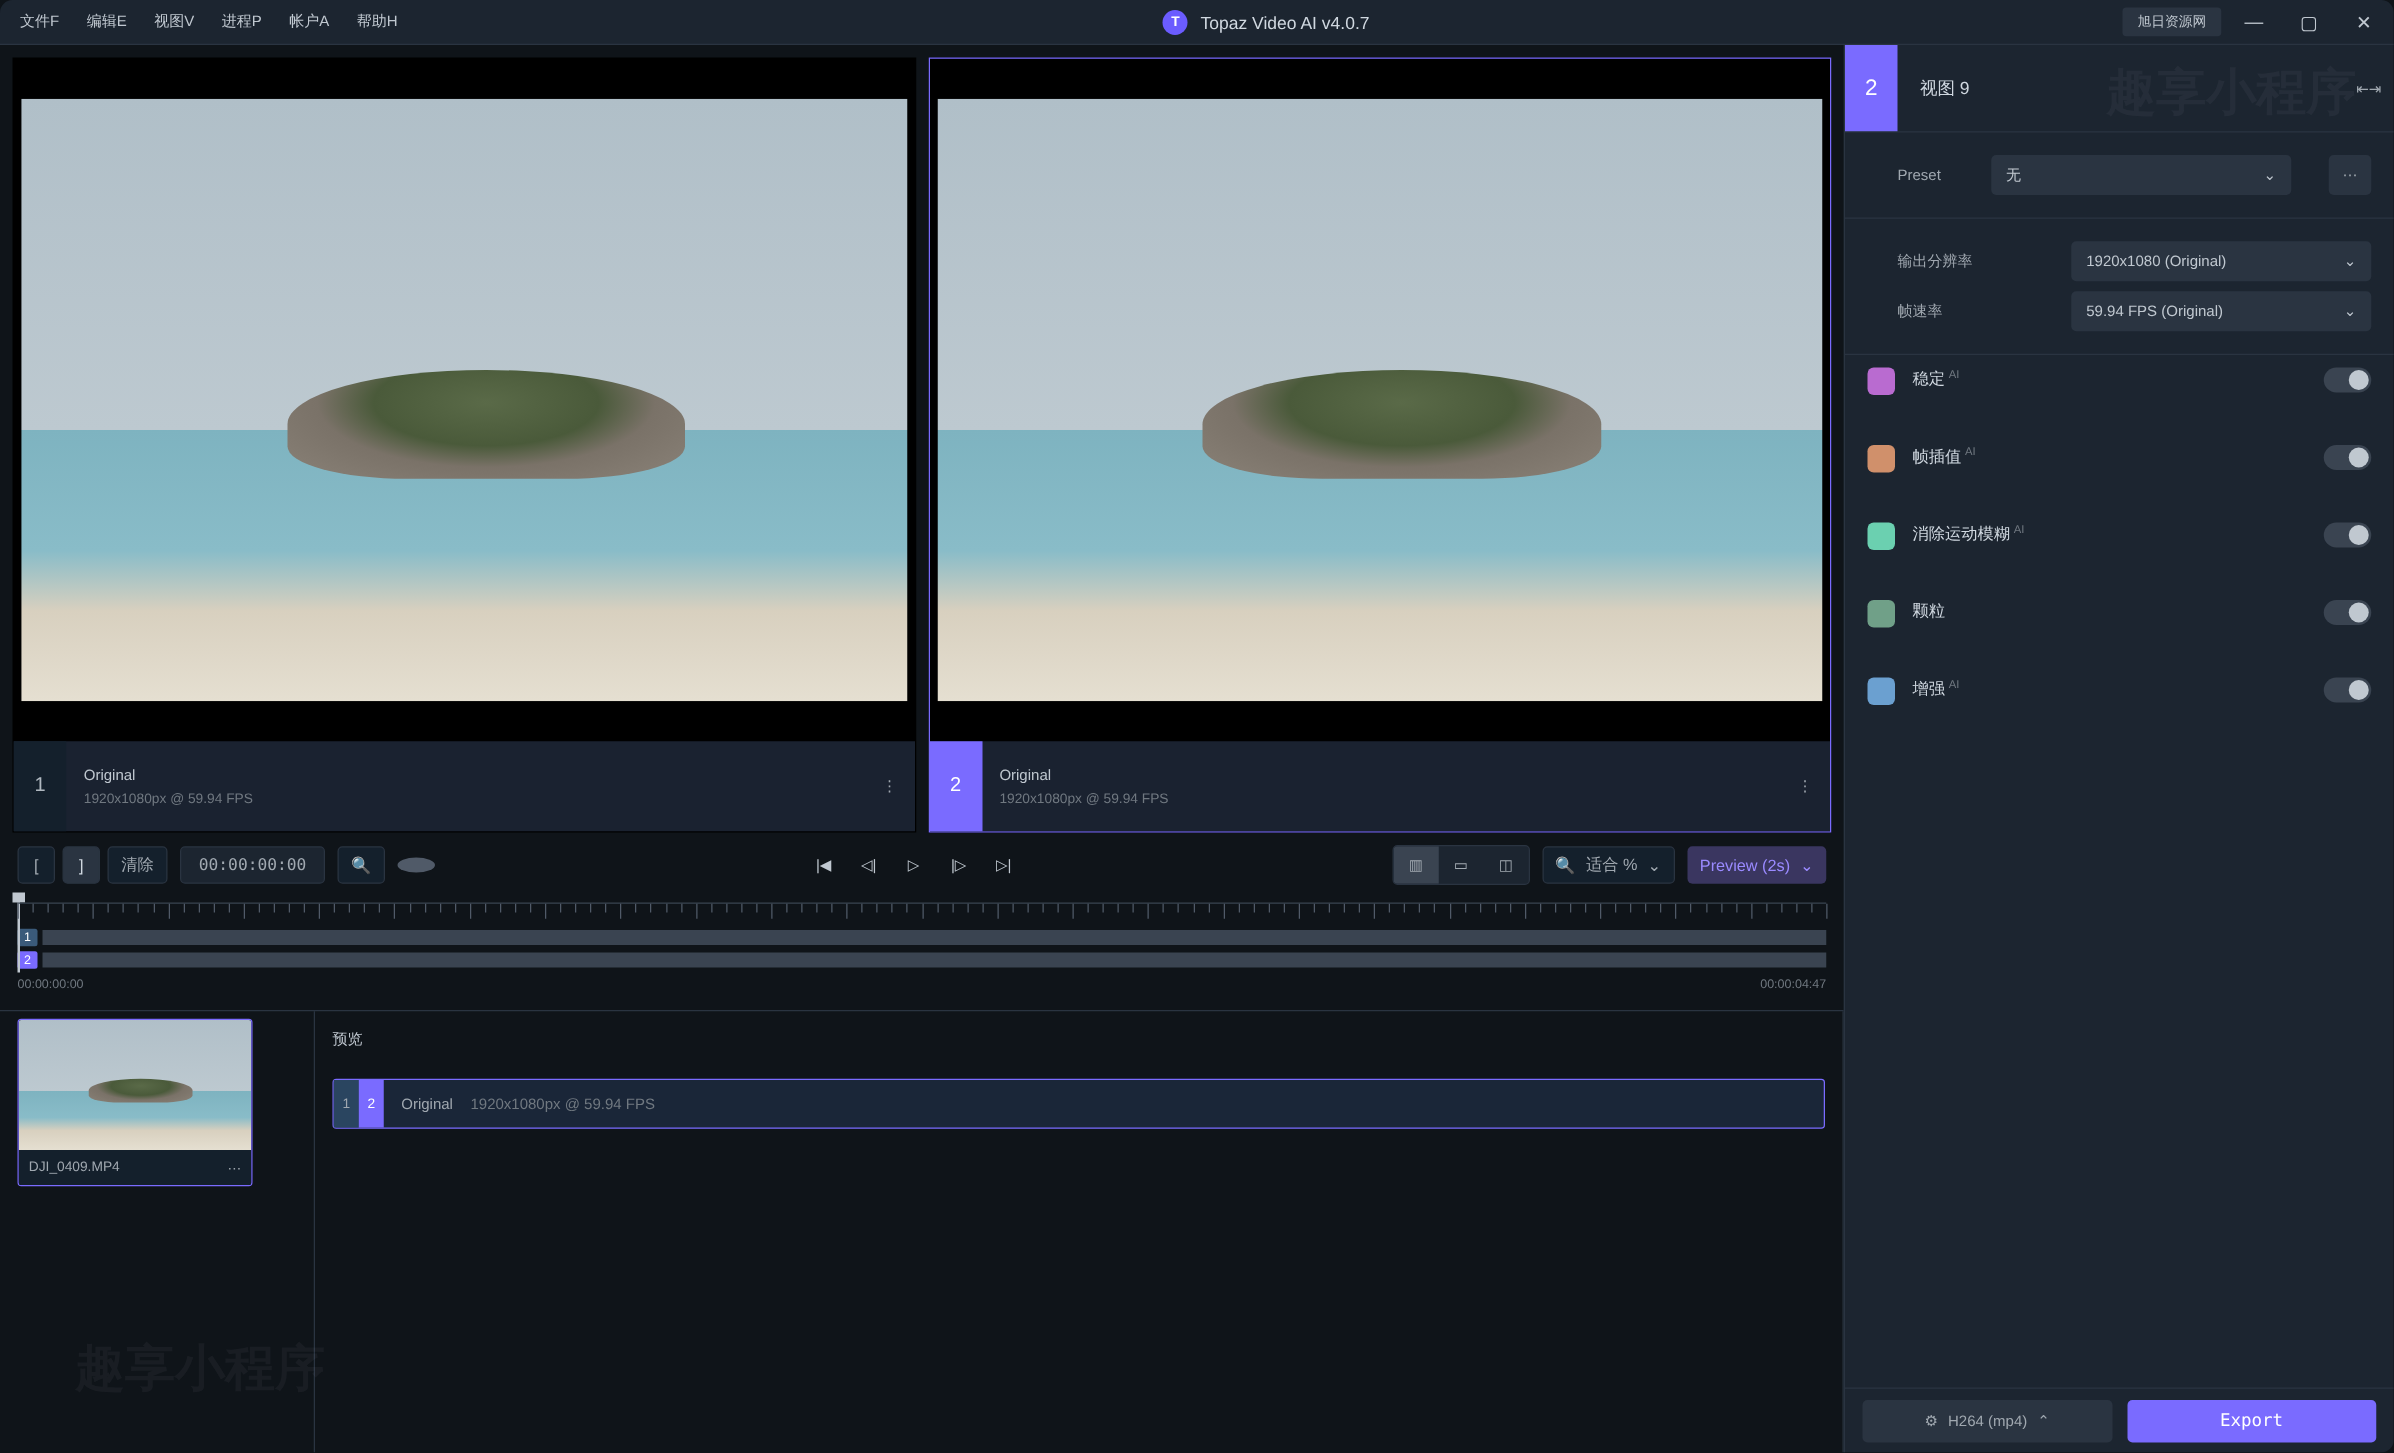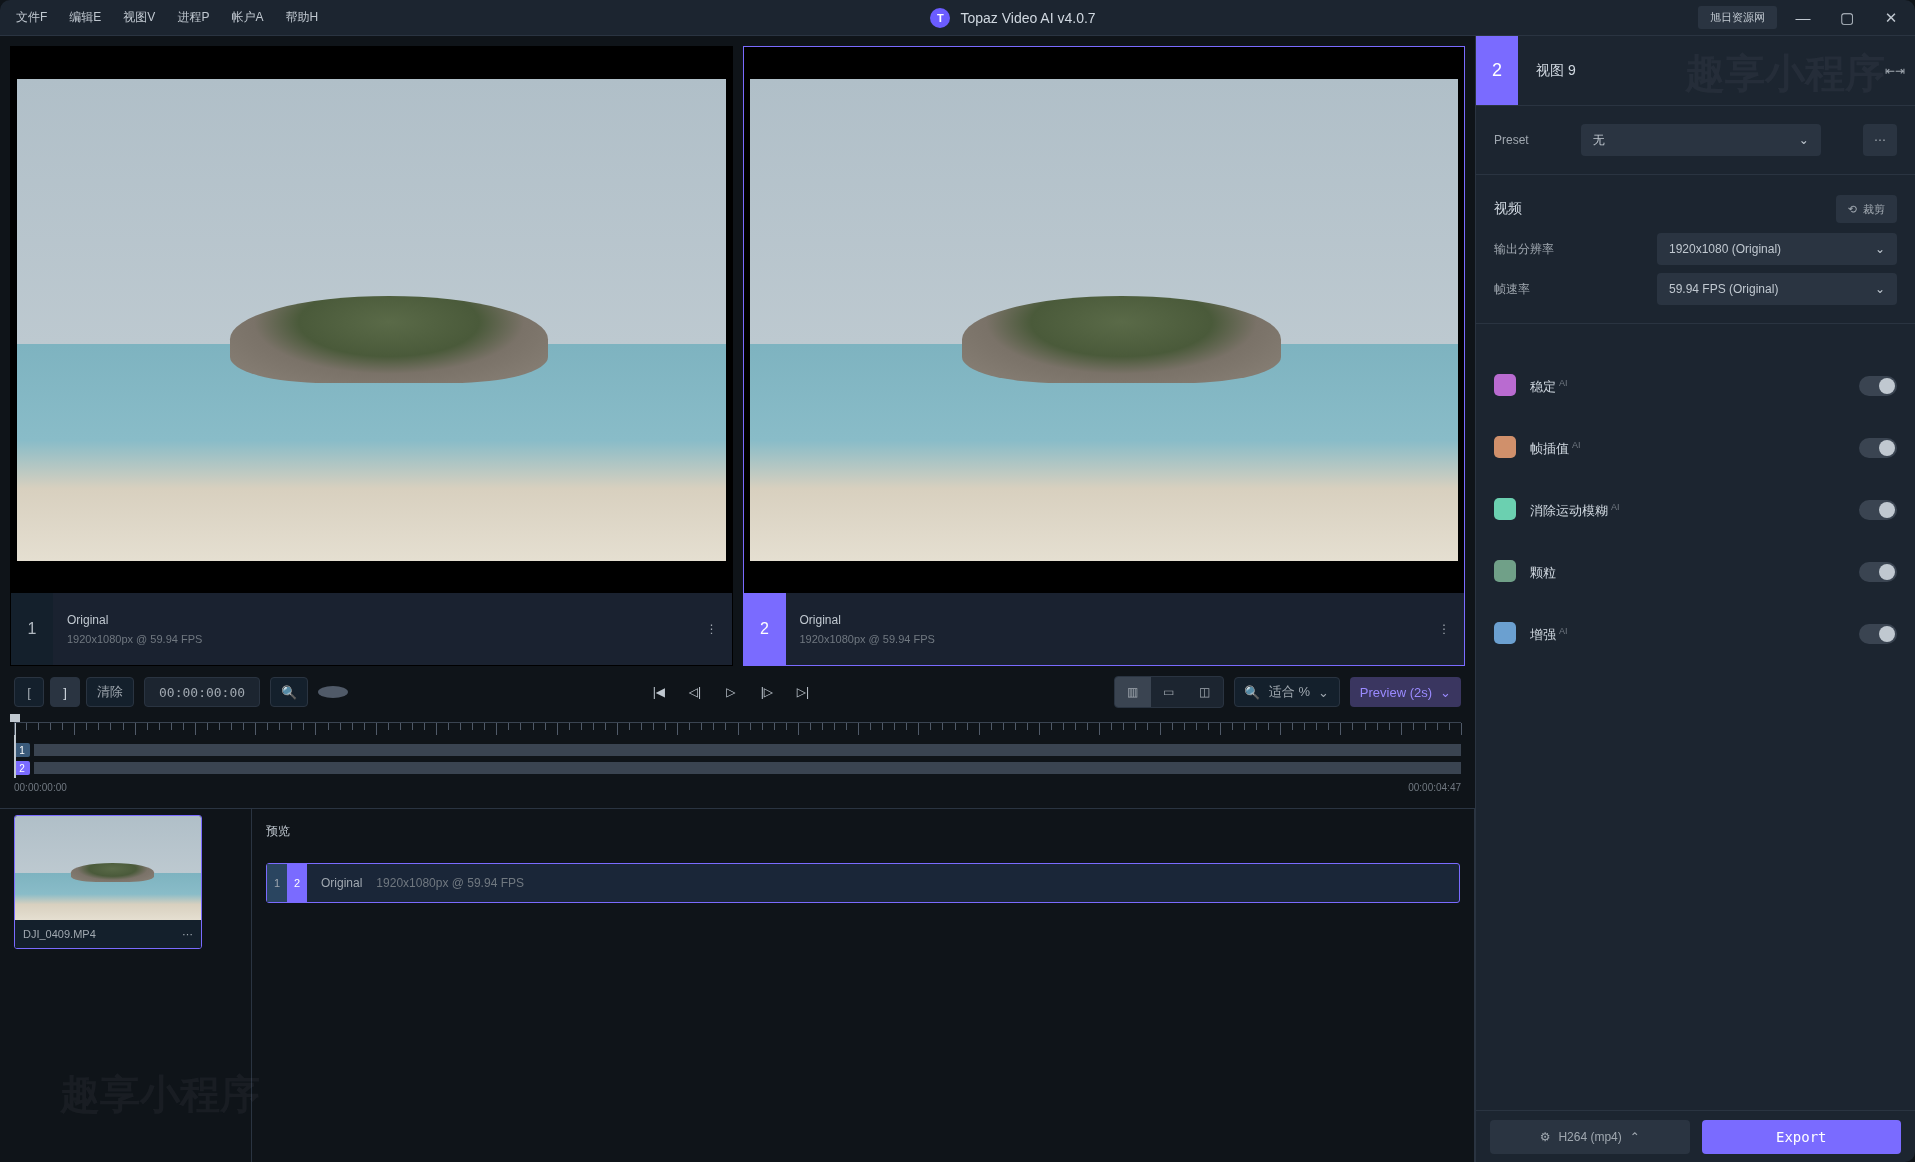--- a/index.html
+++ b/index.html
@@ -75,28 +75,28 @@
 .preview-row .ptext { flex:1; padding:0 14px; font-family:monospace; display:flex; gap:14px; }
 .collapse-btn { width:28px; height:28px; background:#2a3441; border-radius:4px; display:flex; align-items:center; justify-content:center; }
 
 
 .side-header { height:70px; display:flex; align-items:center; border-bottom:1px solid #2a3441; }
 .side-num { width:42px; height:100%; background:#7a6bff; color:#fff; display:flex; align-items:center; justify-content:center; font-size:18px; }
 .side-title { flex:1; padding:0 18px; color:#d0d8e0; font-size:14px; }
 .side-expand { width:40px; height:40px; display:flex; align-items:center; justify-content:center; }
 .section { padding:14px 18px; border-bottom:1px solid #2a3441; }
 .section-row { display:flex; align-items:center; justify-content:space-between; height:40px; }
-.sec-label { color:#a0a8b0; }
+.sec-label { color:#a0a8b0;margin-left:24px; }
 .sec-title { color:#d0d8e0; font-size:14px; }
 .select { flex:1; max-width:240px; height:32px; background:#2a3441; border-radius:4px; display:flex; align-items:center; justify-content:space-between; padding:0 12px; color:#c0c8d0; font-size:12px; margin-left:18px; font-family:monospace; }
 .icon-btn { width:34px; height:32px; background:#2a3441; border-radius:4px; display:flex; align-items:center; justify-content:center; margin-left:8px; }
 .small-btn { height:28px; padding:0 12px; background:#2a3441; border-radius:4px; display:flex; align-items:center; gap:6px; font-size:11px; }
 .info-text { font-family:monospace; font-size:12px; color:#c0c8d0; }
 .enhancers { padding:10px 0; }
-.enh-row { height:62px; display:flex; align-items:flex-end; padding:0 18px; gap:14px; }
+.enh-row { height:62px; display:flex; align-items:flex-start; padding:0 18px; gap:14px; }
 .enh-icon { width:22px; height:22px; border-radius:5px; }
 .enh-label { flex:1; color:#d0d8e0; font-size:13px; }
 .enh-label sup { color:#707880; font-size:9px; margin-left:3px; }
 .toggle { width:38px; height:20px; background:#3a4451; border-radius:10px; position:relative; cursor:pointer; }
 .toggle::after { content:''; position:absolute; right:2px; top:2px; width:16px; height:16px; background:#c0c8d0; border-radius:50%; }
 .right-footer { margin-top:auto; height:52px; display:flex; align-items:center; padding:0 14px; gap:12px; border-top:1px solid #2a3441; }
 .codec-btn { flex:1; height:34px; background:#2a3441; border-radius:4px; display:flex; align-items:center; justify-content:center; gap:8px; font-family:monospace; font-size:12px; }
 .export-btn { flex:1; height:34px; background:#7a6bff; border-radius:4px; display:flex; align-items:center; justify-content:center; color:#fff; font-family:monospace; font-size:14px; }
 .watermark { position:absolute; font-size:40px; color:rgba(180,190,200,0.06); pointer-events:none; font-weight:bold; }
 </style>
@@ -377,27 +377,20 @@
         <div class="select">
           <span>无</span>
           <span>⌄</span>
         </div>
         <div class="icon-btn">⋯</div>
       </div>
     </div>
 
     <div class="section">
       <div class="section-row">
-        <span class="sec-title">视频</span>
-        <div class="small-btn">
-          <span>⟲</span>
-          <span>裁剪</span>
-        </div>
-      </div>
-      <div class="section-row">
         <span class="sec-label">输出分辨率</span>
         <div class="select">
           <span>1920x1080 (Original)</span>
           <span>⌄</span>
         </div>
       </div>
       <div class="section-row">
         <span class="sec-label">帧速率</span>
         <div class="select">
           <span>59.94 FPS (Original)</span>

